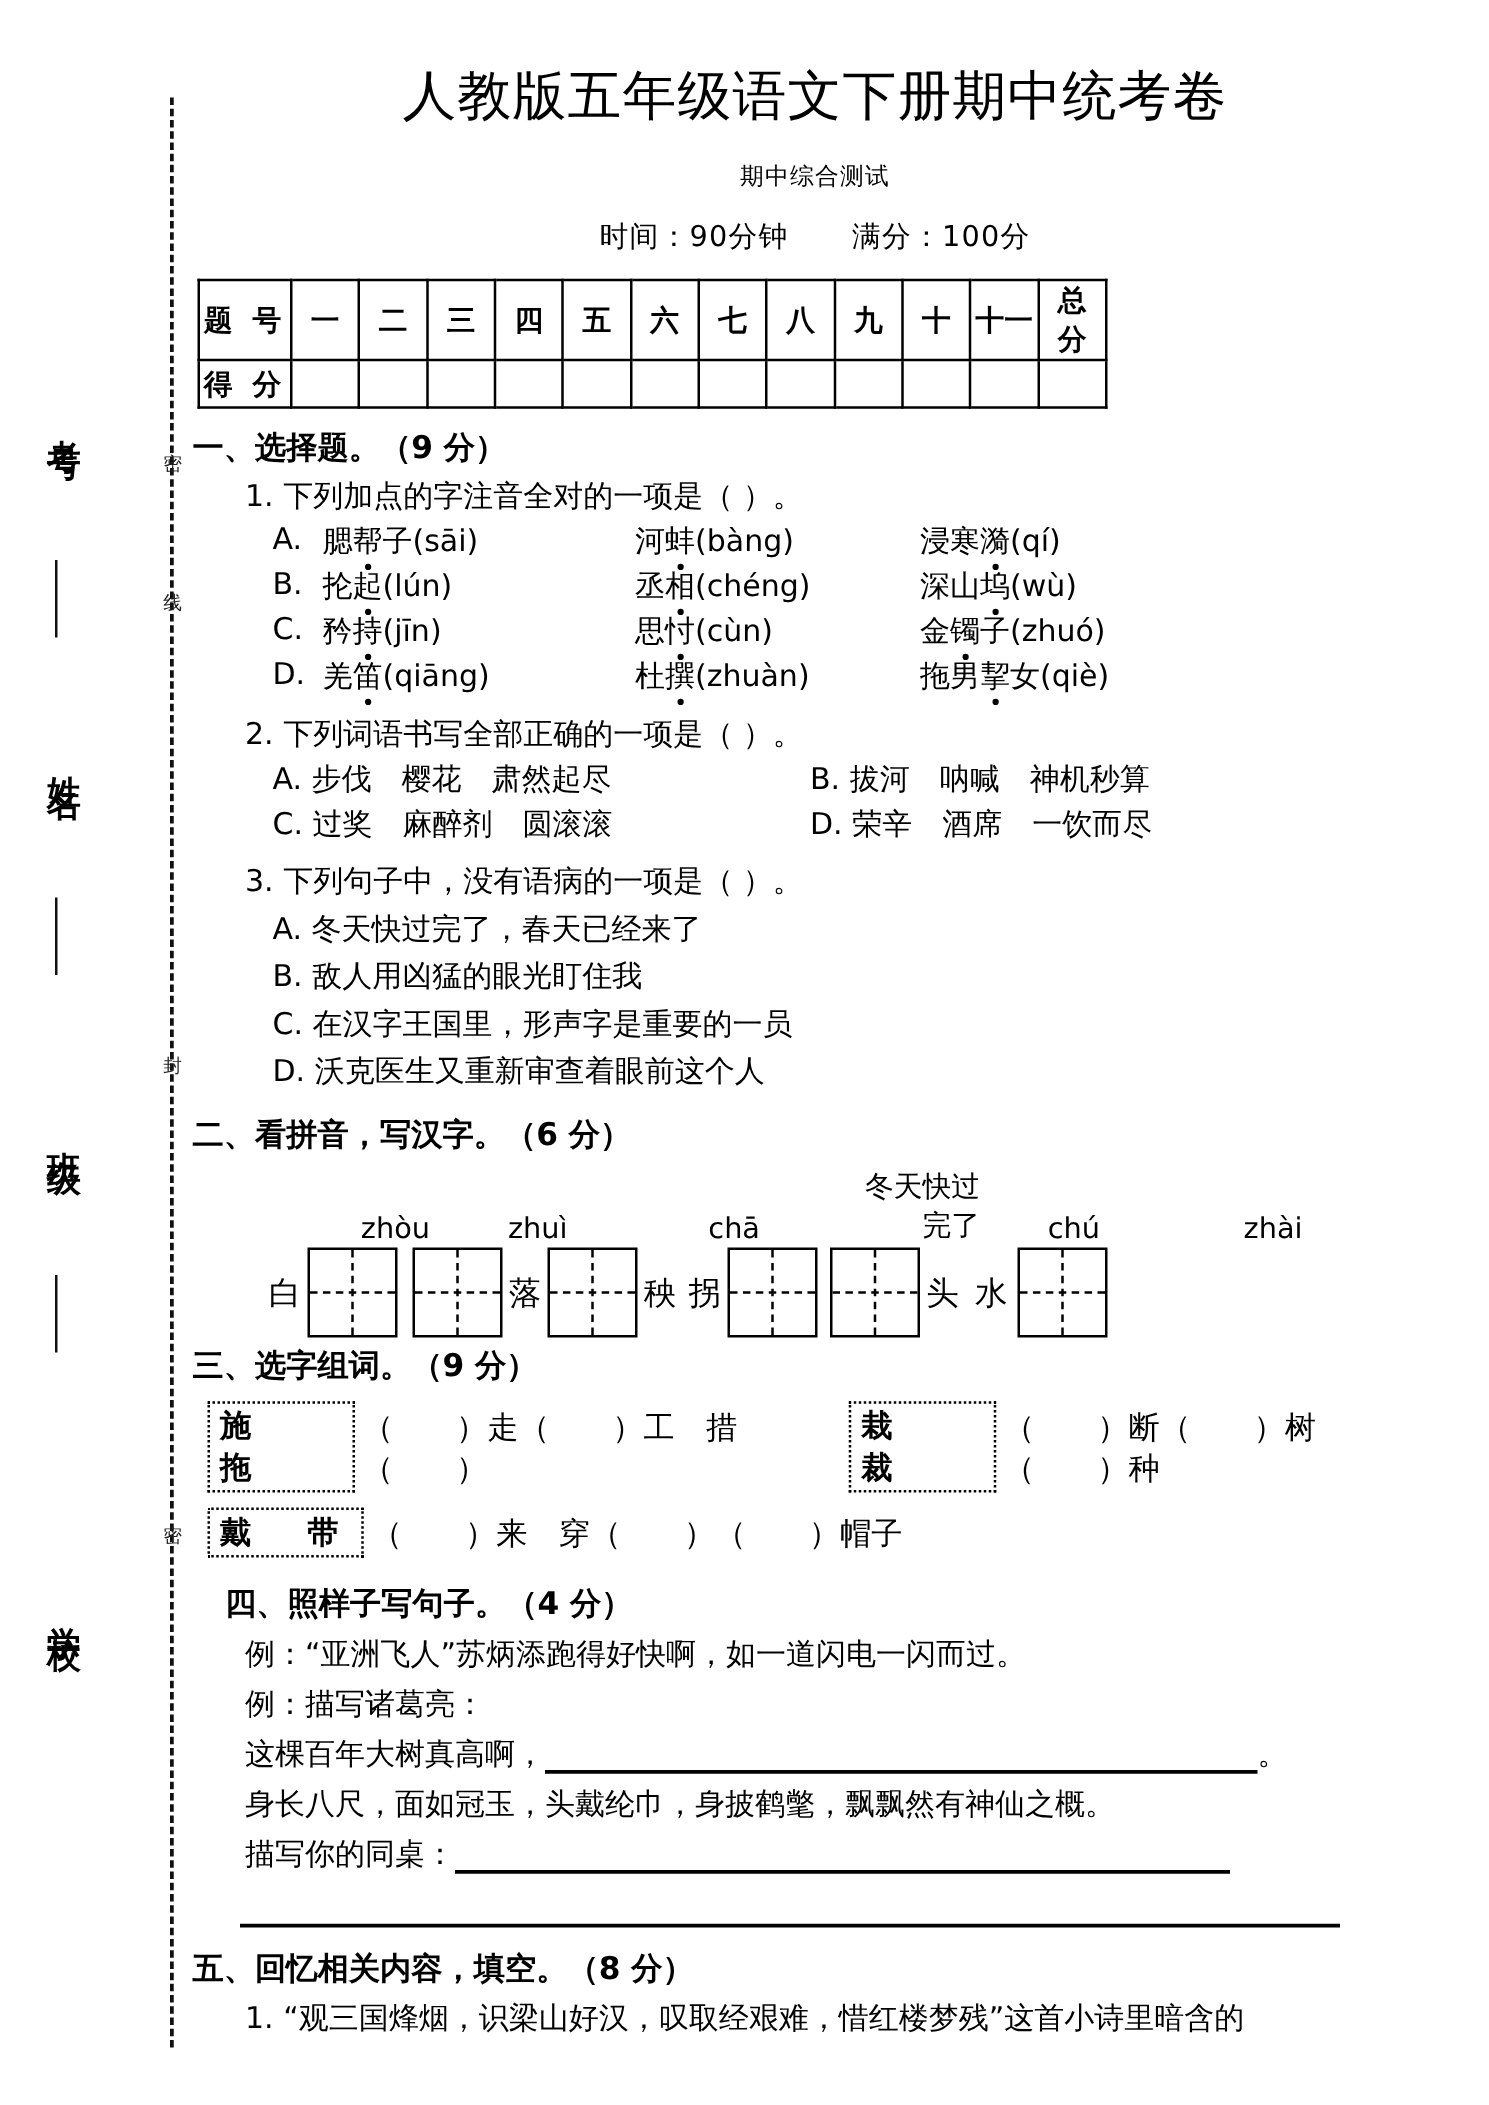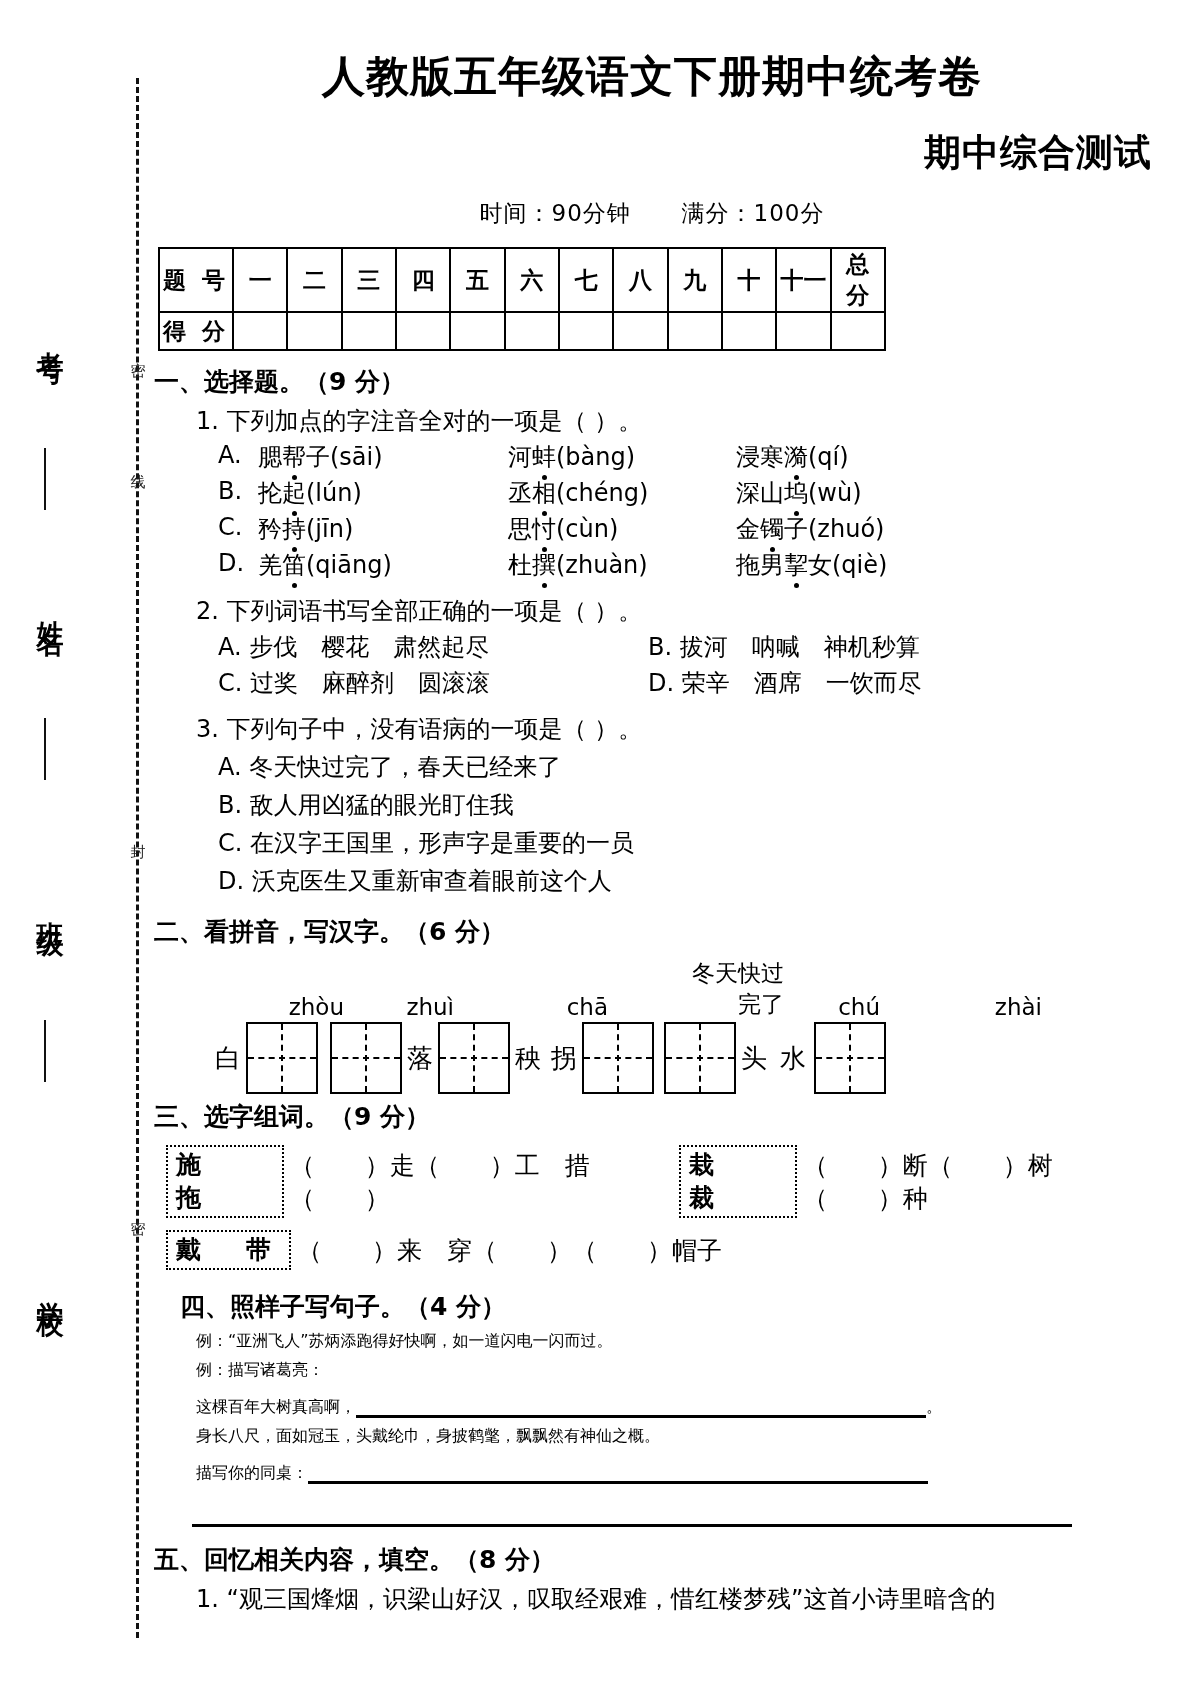--- a/index.html
+++ b/index.html
@@ -57,29 +57,29 @@
   .sheet {
     position: absolute;
     left: 152px; top: 0;
     width: 1000px;
     height: 1684px;
   }
 
   .main-title {
     text-align: center;
     font-size: 43px;
-    font-weight: bold;
+    font-weight: normal;
     letter-spacing: 1px;
     margin-top: 48px;
     font-family: "DejaVu Sans", "Liberation Sans", sans-serif;
   }
   .sub-title {
-    text-align: right;
-    font-size: 37px;
-    font-weight: bold;
+    text-align: center;
+    font-size: 19px;
+    font-weight: normal;
     margin-top: 22px;
     letter-spacing: 1px;
   }
   .meta-line {
     text-align: center;
     font-size: 23px;
     margin-top: 20px;
     letter-spacing: 1px;
   }
   .meta-line .gap { display:inline-block; width: 34px; }
@@ -184,21 +184,21 @@
     border-bottom: 3px solid #000;
     height: 26px;
     vertical-align: bottom;
   }
   .full-line {
     border-bottom: 3px solid #000;
     height: 34px;
     margin-left: 40px;
     margin-top: 6px;
   }
-  .ex { font-size: 16px; margin-left: 44px; margin-top: 8px; }
+  .ex { font-size: 24px; margin-left: 44px; margin-top: 8px; }
 </style>
 </head>
 <body>
 
 <div class="seal-strip">
   <div class="seal-dashed"></div>
 
   <div class="seal-label" style="top:330px;">考号</div>
   <div class="seal-line" style="top:448px;"></div>
 

